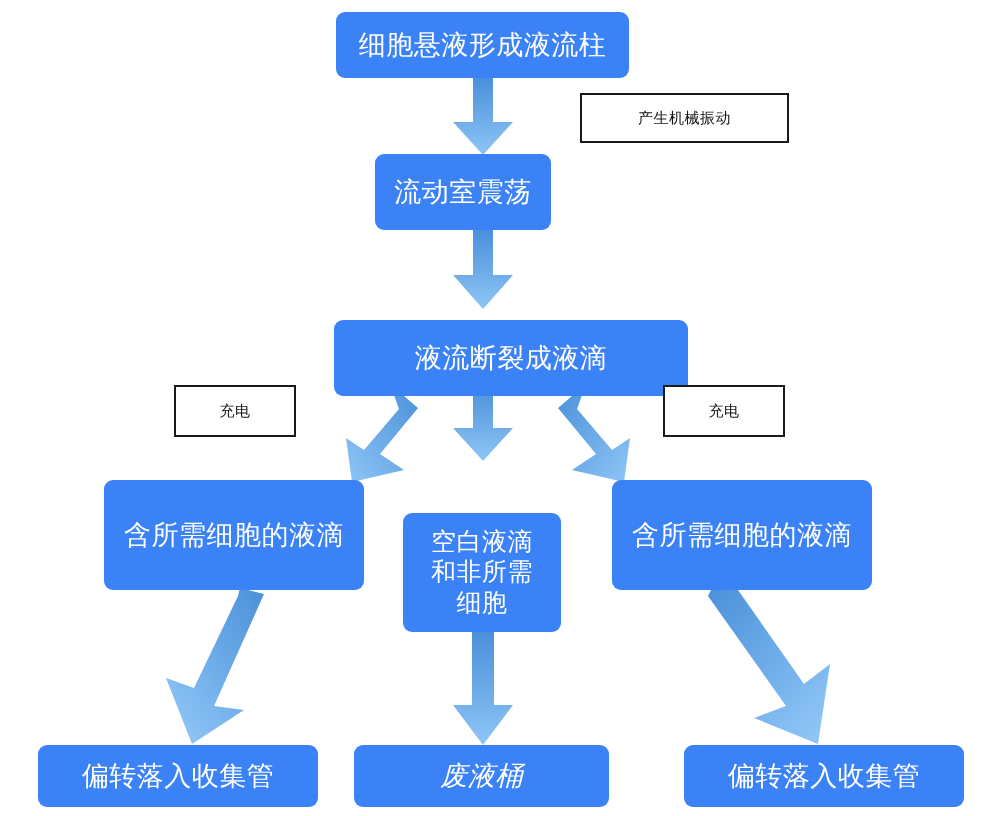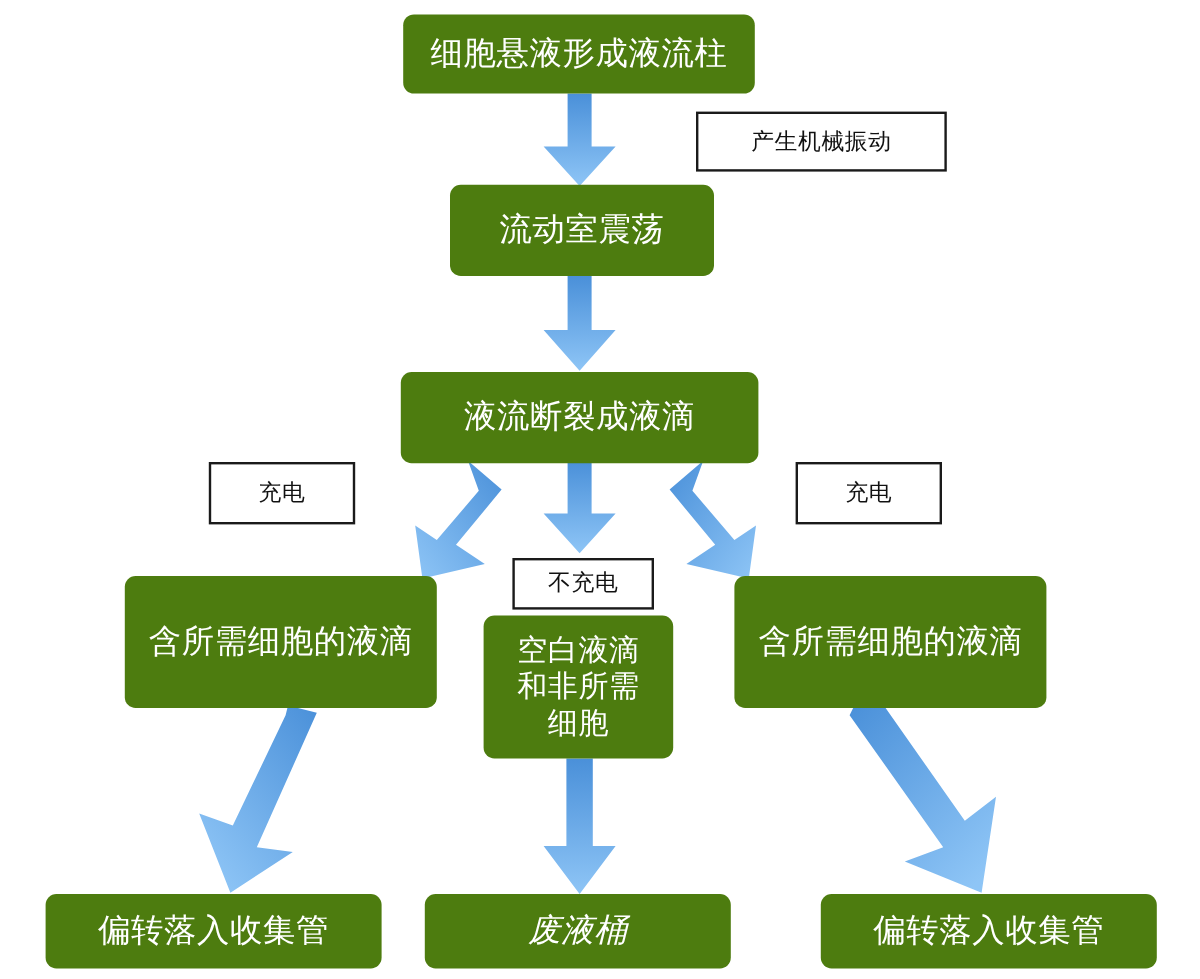--- a/index.html
+++ b/index.html
@@ -13,21 +13,21 @@
   #canvas {
     position: relative;
     width: 1000px;
     height: 816px;
     background: #ffffff;
     overflow: hidden;
   }
   .node {
     position: absolute;
     box-sizing: border-box;
-    background: #4d7c0f;
+    background: #3b82f6;
     border-radius: 9px;
     color: #ffffff;
     display: flex;
     align-items: center;
     justify-content: center;
     text-align: center;
     font-size: 27px;
     line-height: 1.22;
     letter-spacing: 0.5px;
     font-weight: 400;
@@ -37,21 +37,21 @@
   .label-box {
     position: absolute;
     box-sizing: border-box;
     background: #ffffff;
     border: 2px solid #1a1a1a;
     color: #111111;
     display: flex;
     align-items: center;
     justify-content: center;
     text-align: center;
-    font-size: 19px;
+    font-size: 15px;
     line-height: 1.2;
     letter-spacing: 0.5px;
     white-space: pre-line;
     user-select: none;
   }
   .arrow {
     position: absolute;
     pointer-events: none;
   }
   .arrow svg {
@@ -155,23 +155,23 @@
           <stop offset="0%" stop-color="#4A90D9"></stop>
           <stop offset="100%" stop-color="#8EC5F6"></stop>
         </linearGradient>
       </defs>
       <polygon points="4,0 0,8 78,118 46,130 110,156 122,76 96,96 30,2" fill="url(#g8)"></polygon>
     </svg>
   </div>
 
   <div class="node" style="left:336px; top:12px; width:293px; height:66px;">细胞悬液形成液流柱</div>
 
-  <div class="node" style="left:375px; top:154px; width:220px; height:76px;">流动室震荡</div>
+  <div class="node" style="left:375px; top:154px; width:176px; height:76px;">流动室震荡</div>
 
-  <div class="node" style="left:334px; top:310px; width:298px; height:76px;text-align:right;">液流断裂成液滴</div>
+  <div class="node" style="left:334px; top:320px; width:354px; height:76px;text-align:right;">液流断裂成液滴</div>
 
   <div class="node" style="left:104px; top:480px; width:260px; height:110px;">含所需细胞的液滴</div>
 
   <div class="node" style="left:403px; top:513px; width:158px; height:119px; font-size:25px;text-align:center;">空白液滴
 和非所需
 细胞</div>
 
   <div class="node" style="left:612px; top:480px; width:260px; height:110px;">含所需细胞的液滴</div>
 
   <div class="node" style="left:38px; top:745px; width:280px; height:62px;">偏转落入收集管</div>
@@ -179,15 +179,14 @@
   <div class="node" style="left:354px; top:745px; width:255px; height:62px;font-style:italic;">废液桶</div>
 
   <div class="node" style="left:684px; top:745px; width:280px; height:62px;">偏转落入收集管</div>
 
   <div class="label-box" style="left:580px; top:93px; width:209px; height:50px;">产生机械振动</div>
 
   <div class="label-box" style="left:174px; top:385px; width:122px; height:52px;">充电</div>
 
   <div class="label-box" style="left:663px; top:385px; width:122px; height:52px;">充电</div>
 
-  <div class="label-box" style="left:427px; top:465px; width:118px; height:43px;">不充电</div>
 
 </div>
 
 </body></html>

